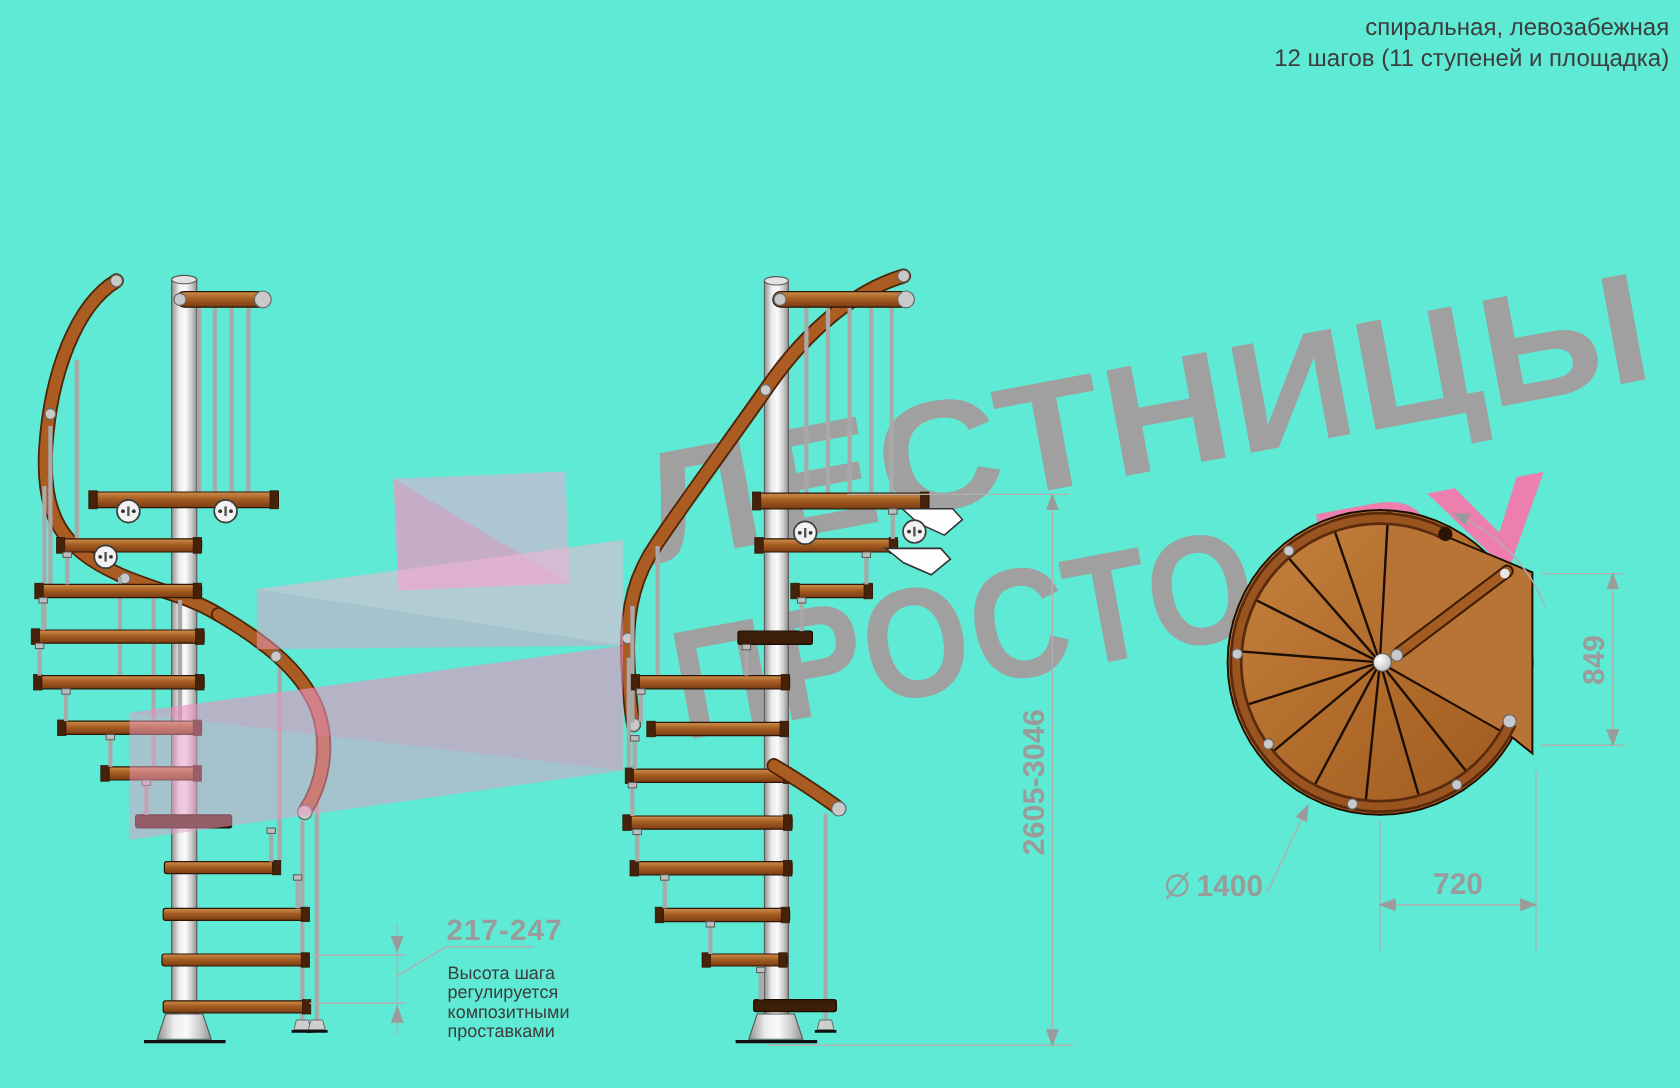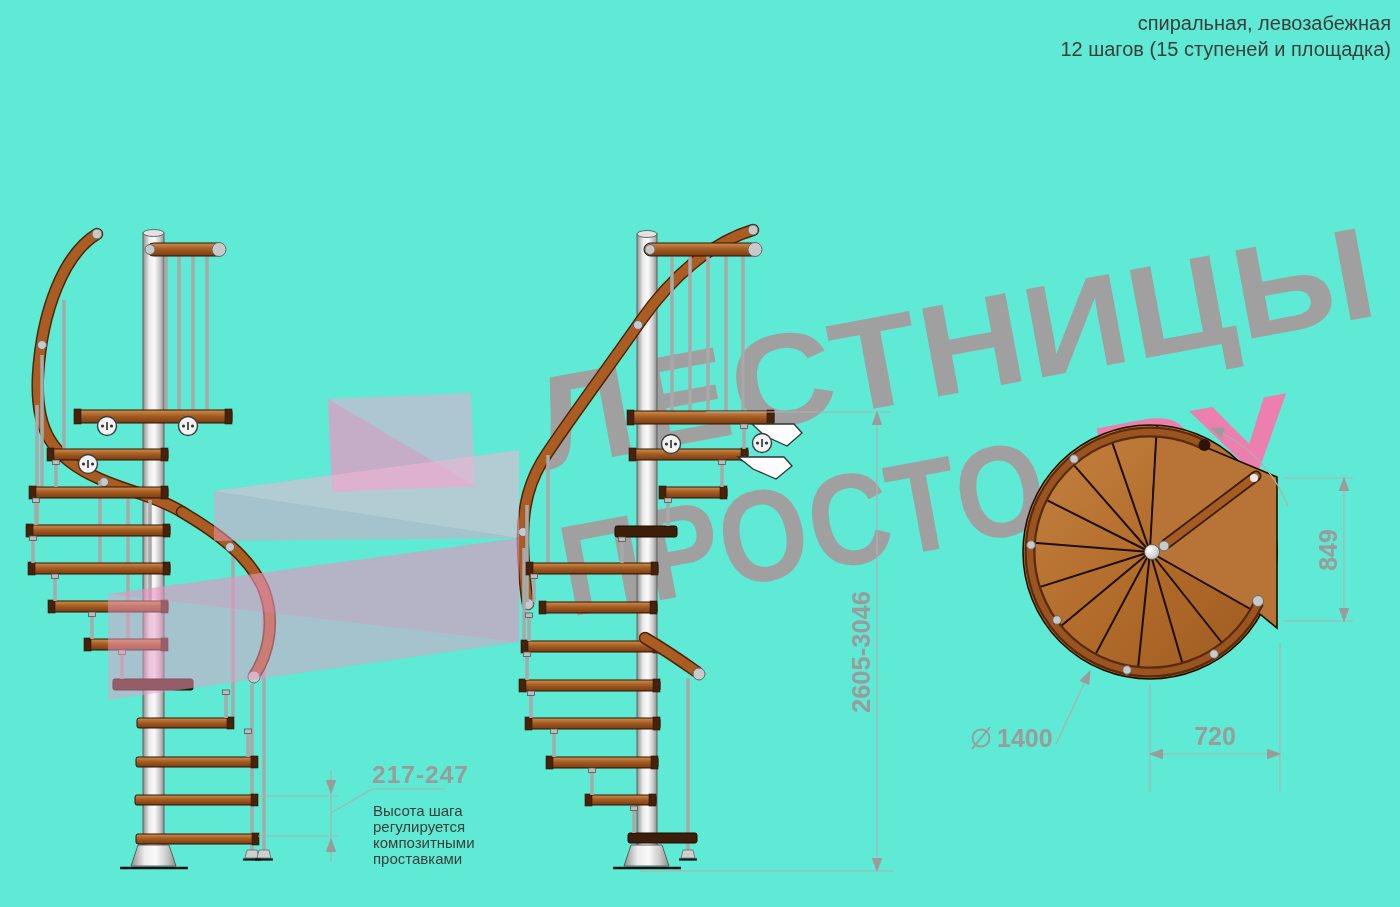--- a/index.html
+++ b/index.html
@@ -25,21 +25,21 @@
   .notetxt{fill:#3d3d3d;font-size:15px;font-family:"Liberation Sans",sans-serif;}
   .wm{font-weight:bold;font-family:"Liberation Sans",sans-serif;letter-spacing:2px;}
 </style>
 </head>
 <body>
 
 <div class="canvas">
 
   <div class="title-block">
     <div>спиральная, левозабежная</div>
-    <div>12 шагов (15 ступеней и площадка)</div>
+    <div>12 шагов (11 ступеней и площадка)</div>
   </div>
 
   <svg width="1400" height="907" viewBox="0 0 1400 907">
     <defs>
       <linearGradient id="stepGrad" x1="0" y1="0" x2="0" y2="1">
         <stop offset="0" stop-color="#cf8f4d"></stop>
         <stop offset="0.45" stop-color="#a55d22"></stop>
         <stop offset="1" stop-color="#7a3c12"></stop>
       </linearGradient>
       <linearGradient id="poleGrad" x1="0" y1="0" x2="1" y2="0">

